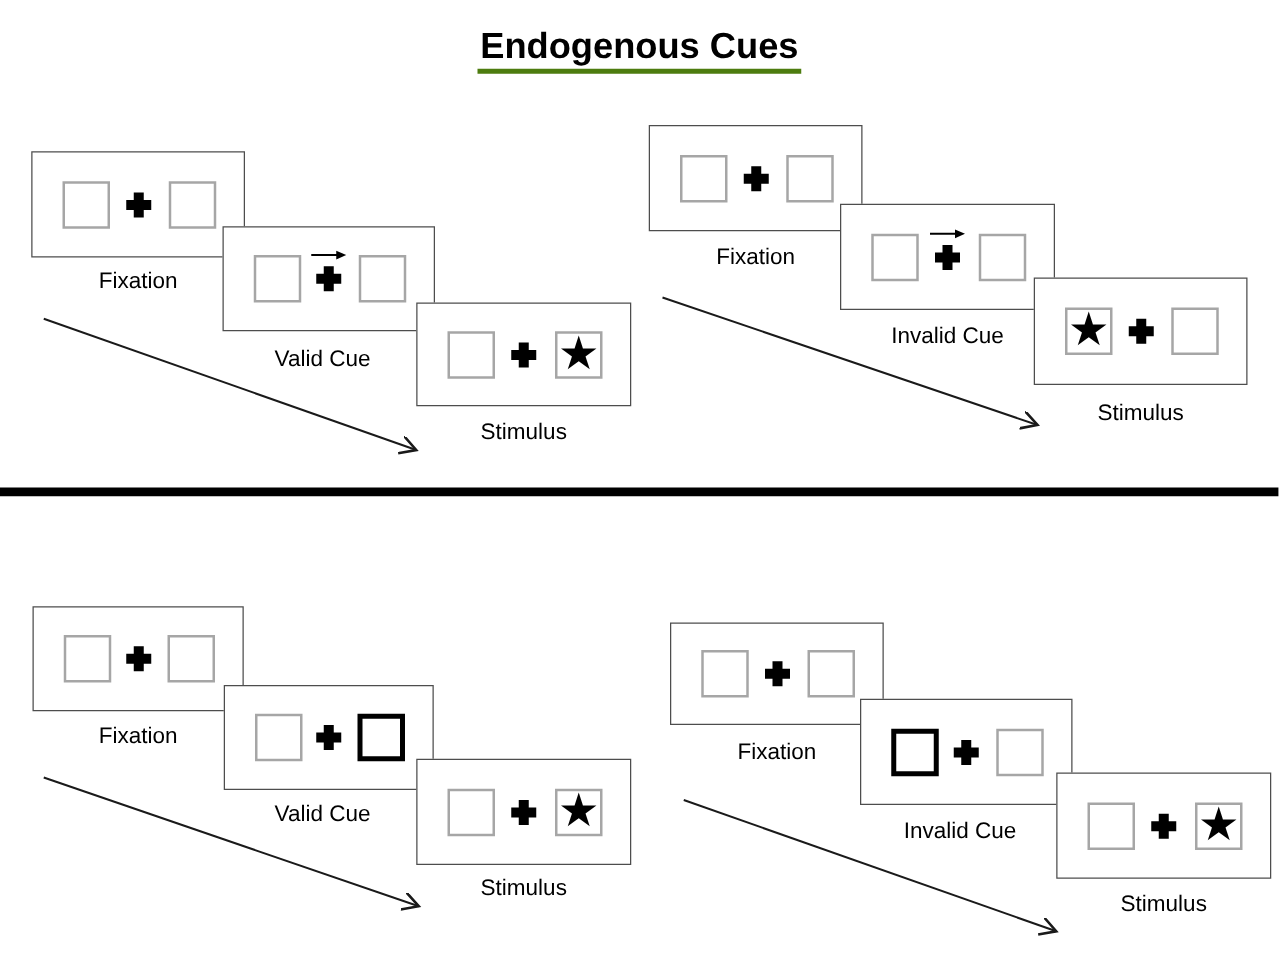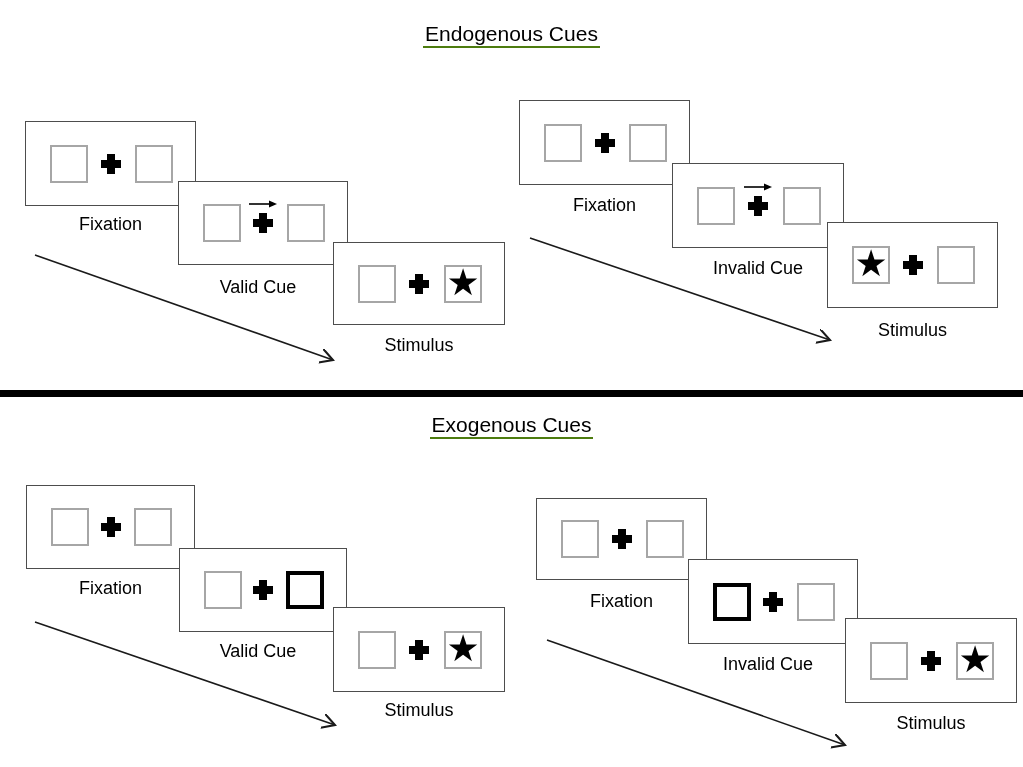--- a/index.html
+++ b/index.html
@@ -13,24 +13,24 @@
     overflow: hidden;
   }
   .section-title {
     position: absolute;
     left: 0;
     width: 100%;
     text-align: center;
   }
   .section-title span {
     display: inline-block;
-    font-size: 21px;
-    font-weight: normal;
+    font-size: 29px;
+    font-weight: bold;
     line-height: 1.1;
-    border-bottom: 2px solid #4d7c0f;
+    border-bottom: 4px solid #4d7c0f;
     padding: 0 2px 1px 2px;
   }
   .panel {
     position: absolute;
     background: #ffffff;
     border: 1px solid #4d4d4d;
     box-sizing: border-box;
   }
   .sq {
     position: absolute;
@@ -175,23 +175,20 @@
     <div class="sq left star-box">
       <span class="star">★</span>
     </div>
     <div class="cross"></div>
     <div class="sq right"></div>
   </div>
   <div class="plabel" style="left:827px;top:319px;width:171px;">Stimulus</div>
 
   <div class="divider" style="top:390px;"></div>
 
-  <div class="section-title" style="top:413px;">
-    <span>Exogenous Cues</span>
-  </div>
 
   <svg class="flow-arrow" style="left:30px;top:617px;" width="315" height="117" viewBox="0 0 315 117">
     <defs>
         <marker id="ah-c" markerWidth="11" markerHeight="11" refX="8" refY="4.5" orient="auto">
           <path d="M0,0 L8,4.5 L0,9" fill="none" stroke="#1a1a1a" stroke-width="1.3"></path>
         </marker>
       </defs>
     <line x1="5" y1="5" x2="305" y2="108" marker-end="url(#ah-c)"></line>
   </svg>
 

